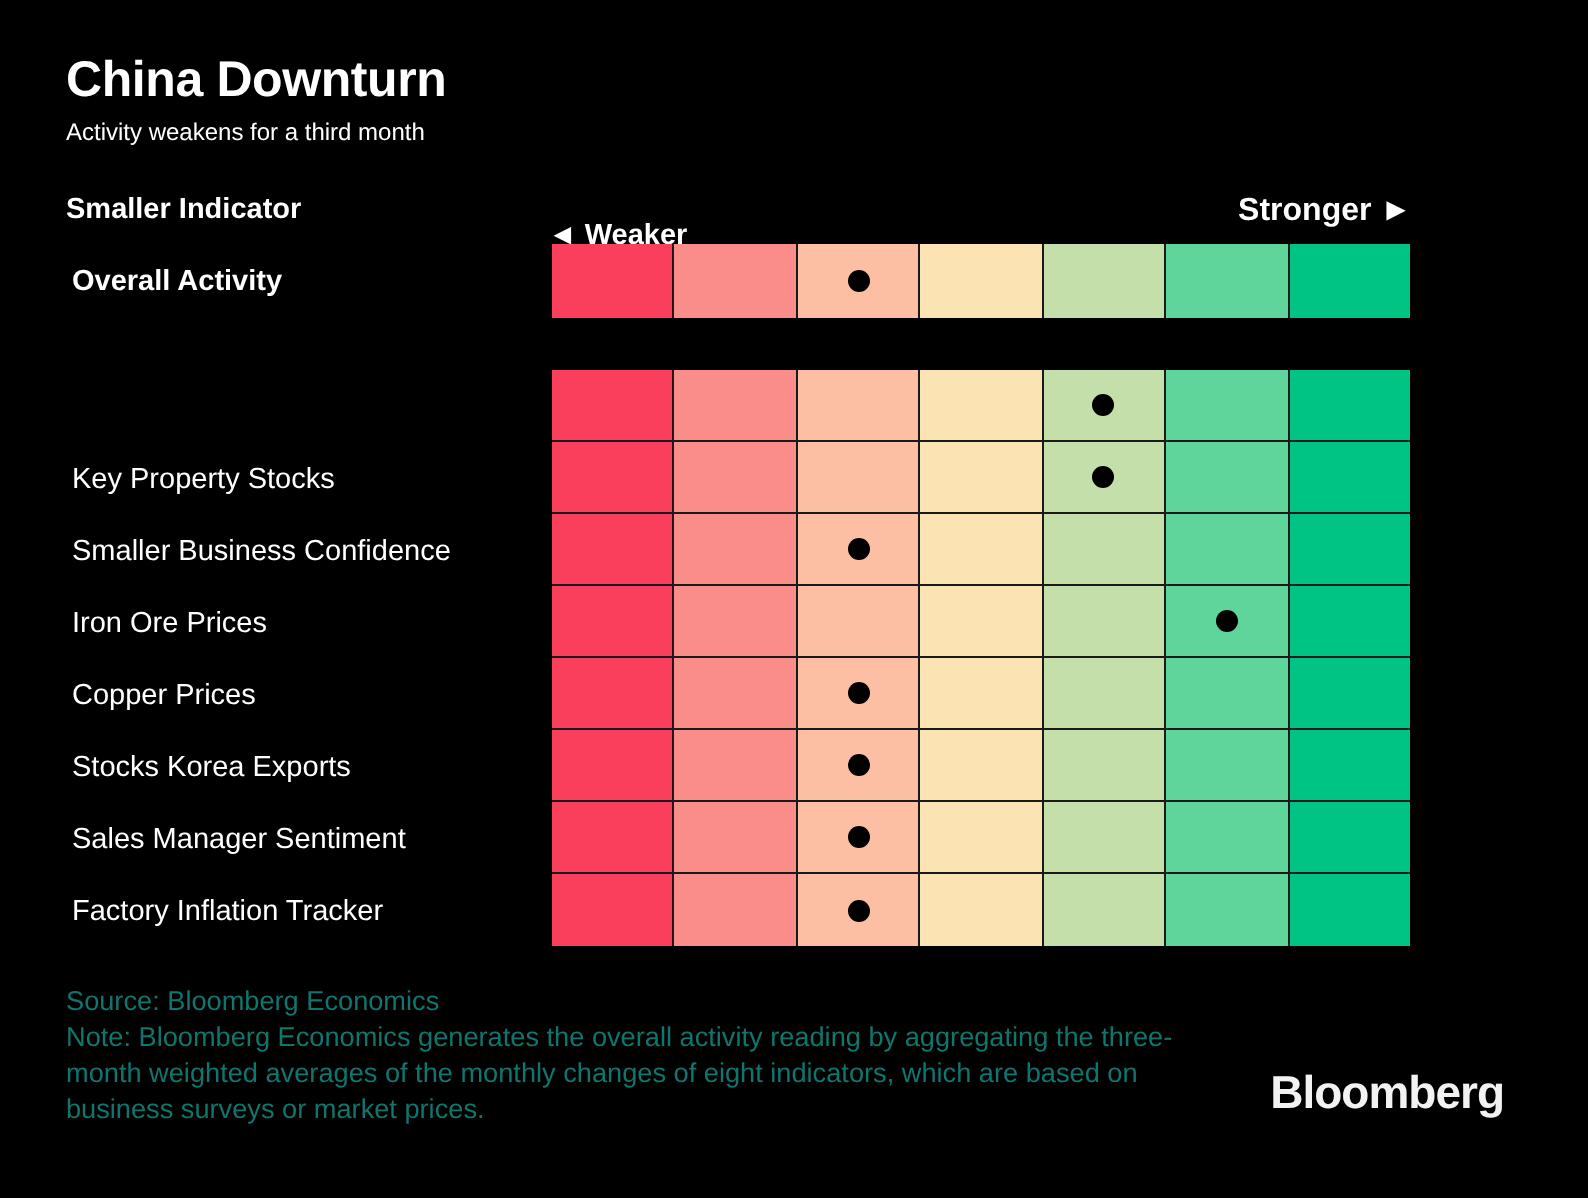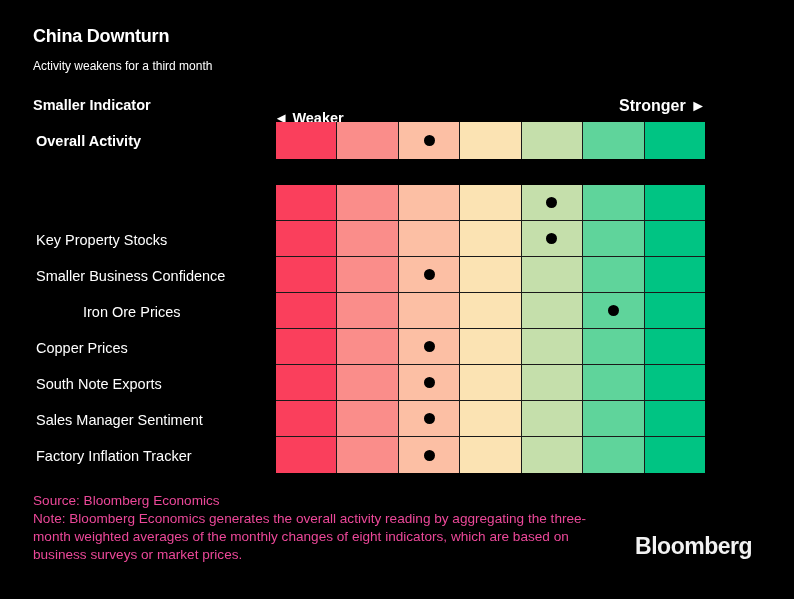--- a/index.html
+++ b/index.html
@@ -22,21 +22,21 @@
     width: 794px;
     height: 599px;
     background: #000000;
   }
 
   
   .title {
     position: absolute;
     left: 33px;
     top: 27px;
-    font-size: 18px;
+    font-size: 25px;
     font-weight: bold;
     letter-spacing: -0.2px;
     line-height: 1.1;
     white-space: nowrap;
   }
   .subtitle {
     position: absolute;
     left: 33px;
     top: 60px;
     font-size: 12px;
@@ -144,21 +144,21 @@
   }
 
   
   .footer {
     position: absolute;
     left: 33px;
     top: 492px;
     width: 575px;
     font-size: 13.6px;
     line-height: 1.33;
-    color: #ec4899;
+    color: #0f766e;
   }
   .footer .src-line { white-space: nowrap; }
   .footer .note-line { margin: 0; }
 
   .bbg-logo {
     position: absolute;
     right: 42px;
     top: 533px;
     font-size: 23px;
     font-weight: bold;
@@ -285,18 +285,18 @@
 
   <div class="footer">
     <div class="src-line">Source: Bloomberg Economics</div>
     <div class="note-line">Note: Bloomberg Economics generates the overall activity reading by aggregating the three-month weighted averages of the monthly changes of eight indicators, which are based on business surveys or market prices.</div>
   </div>
 
   <div class="bbg-logo">Bloomberg</div>
 
     <div class="row-label indicator" style="top: 233px;">Key Property Stocks</div>
     <div class="row-label indicator" style="top: 269px;">Smaller Business Confidence</div>
-    <div class="row-label indicator" style="top: 305px; margin-left: 47px;">Iron Ore Prices</div>
+    <div class="row-label indicator" style="top: 305px;">Iron Ore Prices</div>
     <div class="row-label indicator" style="top: 341px;">Copper Prices</div>
-    <div class="row-label indicator" style="top: 377px;">South Note Exports</div>
+    <div class="row-label indicator" style="top: 377px;">Stocks Korea Exports</div>
     <div class="row-label indicator" style="top: 413px;">Sales Manager Sentiment</div>
     <div class="row-label indicator" style="top: 449px;">Factory Inflation Tracker</div>
   </div>
 
 </body></html>

